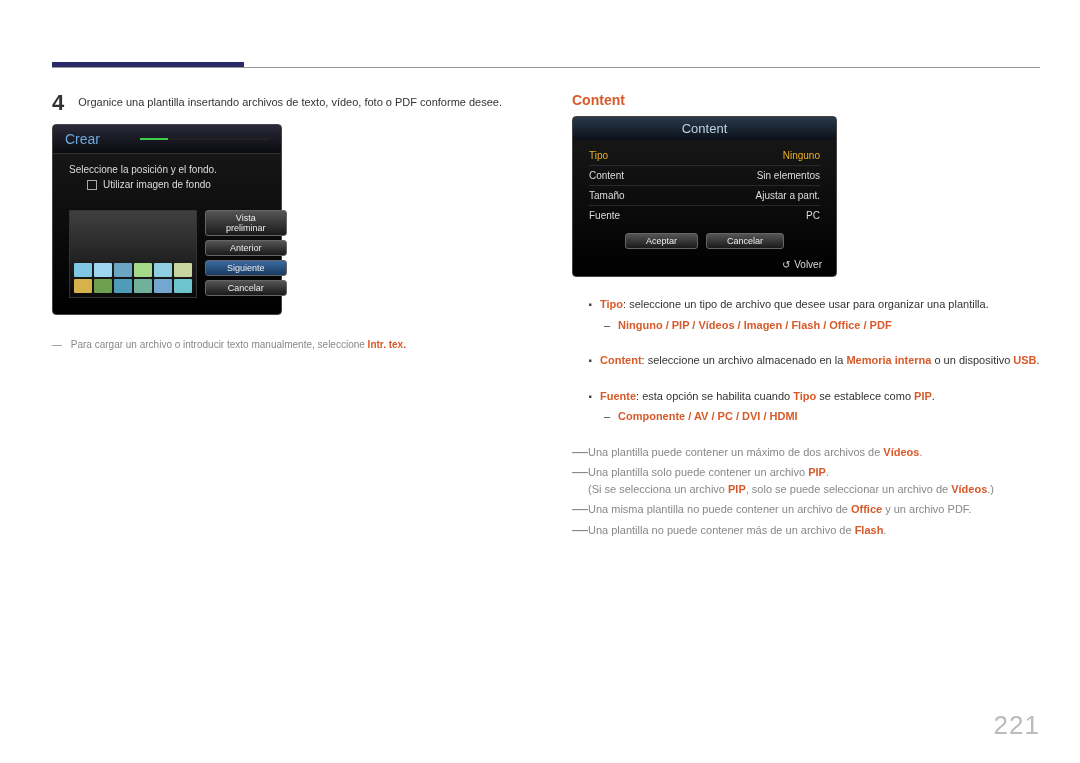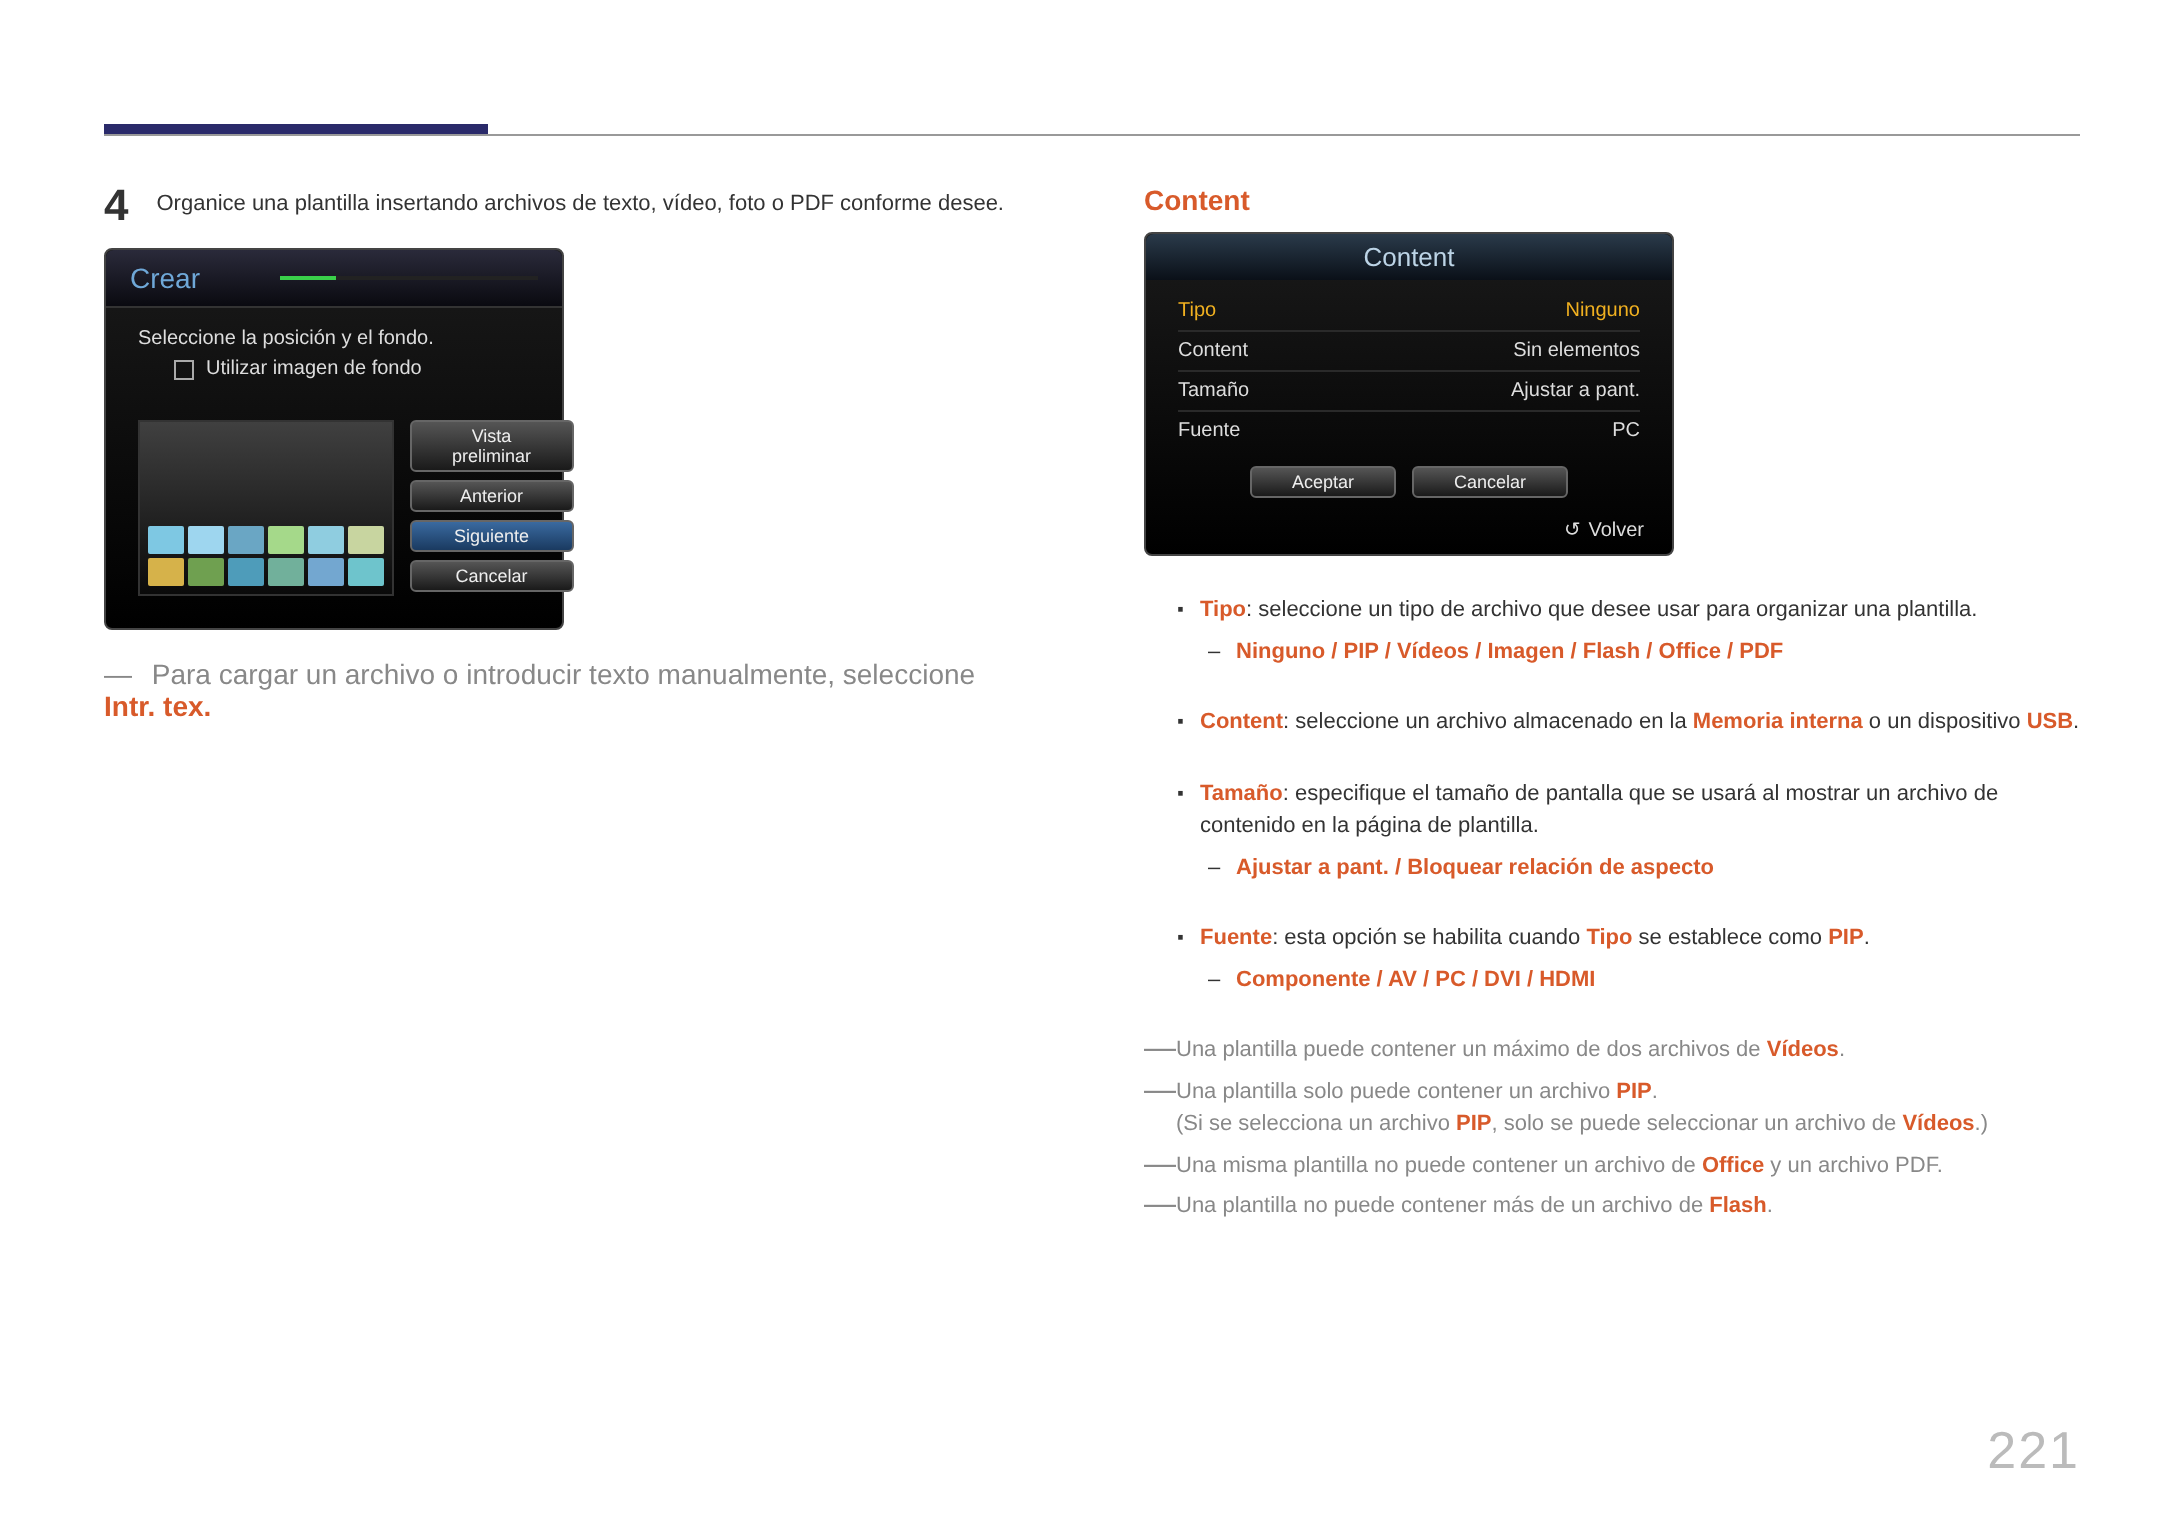--- a/index.html
+++ b/index.html
@@ -76,21 +76,21 @@
   .pill {
     background: linear-gradient(180deg,#555,#1a1a1a);
     border: 1px solid #666;
     border-radius: 3px;
     padding: 2px 20px;
     font-size: 9px;
     color: #eee;
     text-align: center;
     min-width:66px;
   }
-  .footnote { font-size: 14px; color: #888; margin-top: 14px; }
+  .footnote { font-size: 10px; color: #888; margin-top: 24px; }
   .footnote .orange { color: #d85a2a; }
   .footnote-dash { padding-right: 6px; }
 
   .section-head { color: #d85a2a; font-size: 14px; font-weight: 700; margin-bottom: 8px; }
   .ss2 {
     width: 265px;
     background: linear-gradient(180deg,#1a1a1a,#000);
     border: 1px solid #444;
     border-radius: 4px;
     color: #ddd;
@@ -227,26 +227,20 @@
         <li>
           <span class="orange">Tipo</span><span>: seleccione un tipo de archivo que desee usar para organizar una plantilla.</span>
           <ul class="sublist">
               <li><span class="orange">Ninguno / PIP / Vídeos / Imagen / Flash / Office / PDF</span></li>
             </ul>
         </li>
         <li>
           <span class="orange">Content</span><span>: seleccione un archivo almacenado en la </span><span class="orange">Memoria interna</span><span> o un dispositivo </span><span class="orange">USB</span>.
         </li>
         <li>
-          <span class="orange">Tamaño</span><span>: especifique el tamaño de pantalla que se usará al mostrar un archivo de contenido en la página de plantilla.</span>
-          <ul class="sublist">
-              <li><span class="orange">Ajustar a pant. / Bloquear relación de aspecto</span></li>
-            </ul>
-        </li>
-        <li>
           <span class="orange">Fuente</span><span>: esta opción se habilita cuando </span><span class="orange">Tipo</span><span> se establece como </span><span class="orange">PIP</span>.
           <ul class="sublist">
               <li><span class="orange">Componente / AV / PC / DVI / HDMI</span></li>
             </ul>
         </li>
       </ul>
 
       <div class="notes">
         <p><span class="dash">―</span><span>Una plantilla puede contener un máximo de dos archivos de </span><span class="orange">Vídeos</span>.</p>
         <p><span class="dash">―</span><span>Una plantilla solo puede contener un archivo </span><span class="orange">PIP</span>.<br>

